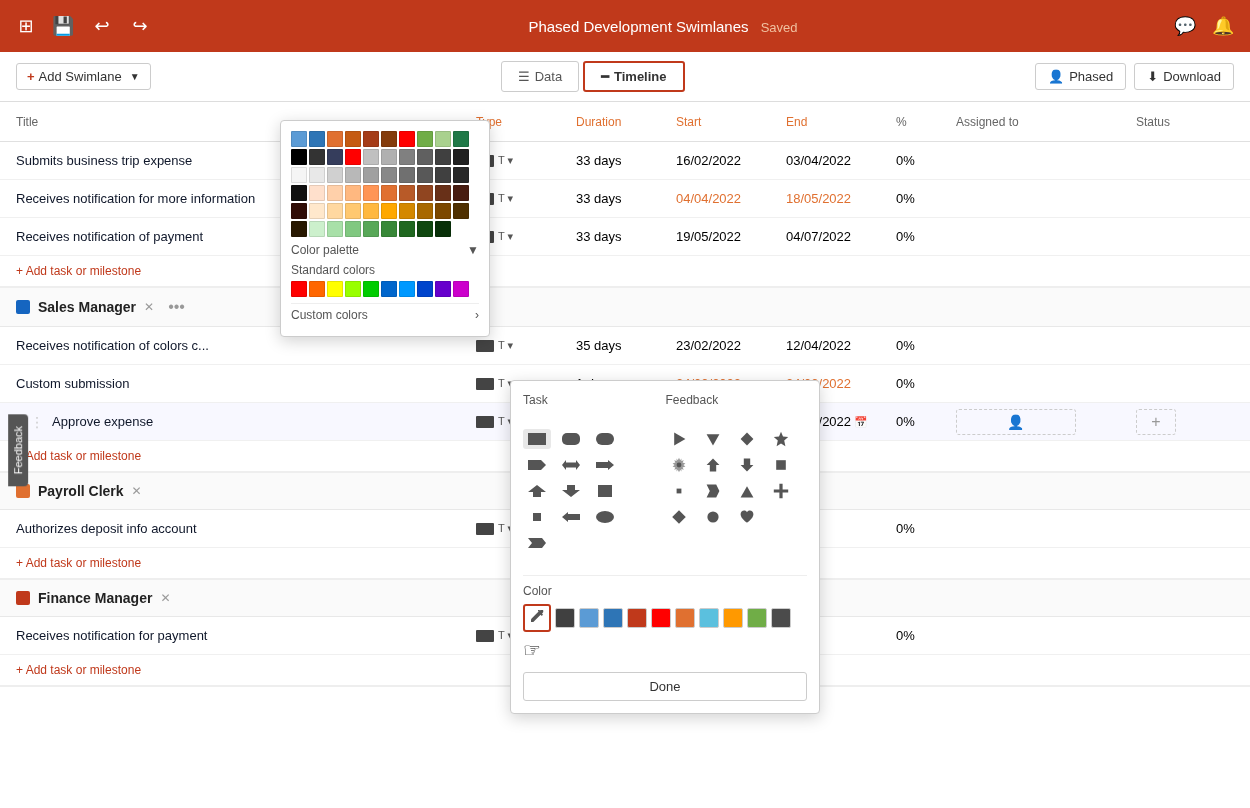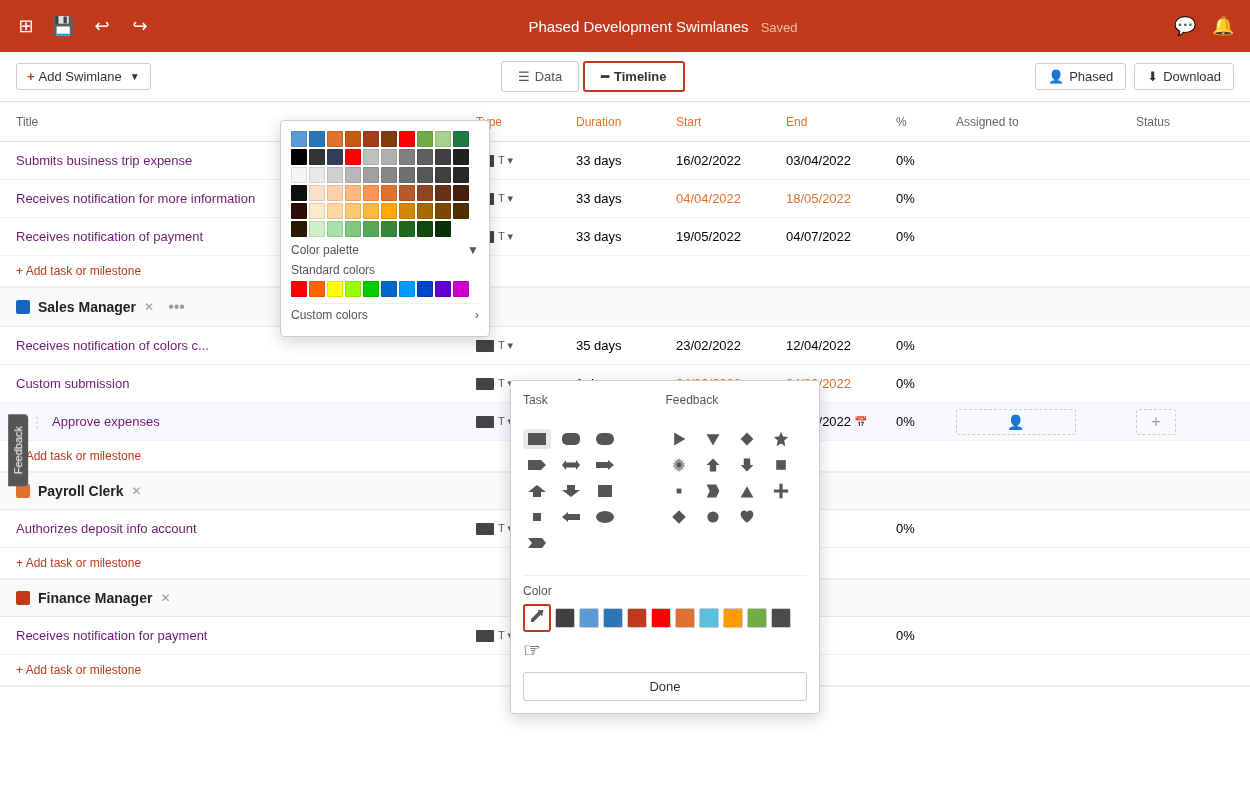--- a/index.html
+++ b/index.html
@@ -96,21 +96,21 @@
     
     .task-row {
       display: grid;
       grid-template-columns: 460px 100px 100px 110px 110px 60px 180px 120px 50px;
       padding: 0 16px;
       height: 38px;
       align-items: center;
       border-bottom: 1px solid #f0f0f0;
       font-size: 13px;
     }
-    .task-title { color: #701a75; cursor: pointer; white-space: nowrap; overflow: hidden; text-overflow: ellipsis; }
+    .task-title { color: #0f172a; cursor: pointer; white-space: nowrap; overflow: hidden; text-overflow: ellipsis; }
     .task-type-cell { display: flex; align-items: center; gap: 4px; }
     .type-icon { width: 18px; height: 12px; background: #444; border-radius: 1px; display: inline-block; }
     .type-dropdown { font-size: 11px; cursor: pointer; color: #555; }
     .date-orange { color: #e07030; }
     .add-task { padding: 8px 16px; font-size: 12px; color: #c0391b; cursor: pointer; }
     .add-task span { margin-right: 4px; }
 
     
     .feedback-tab {
       position: fixed;
@@ -345,21 +345,21 @@
       <div class="date-orange">24/03/2022</div>
       <div class="date-orange">24/03/2022</div>
       <div>0%</div>
       <div></div>
       <div></div>
       <div></div>
     </div>
     <div class="task-row" style="background:#f8f8ff;">
       <div style="display:flex;align-items:center;gap:4px;">
         <span class="drag-handle">⋮⋮</span>
-        <span class="task-title">Approve expenses</span>
+        <span class="task-title">Approve expense</span>
       </div>
       <div class="task-type-cell">
         <span class="type-icon"></span>
         <span class="type-dropdown">T ▾</span>
       </div>
       <div>1 day</div>
       <div>31/03/2022 <span style="color:#999;font-size:11px;">📅</span></div>
       <div>31/03/2022 <span style="color:#999;font-size:11px;">📅</span></div>
       <div>0%</div>
       <div class="assigned-cell">

